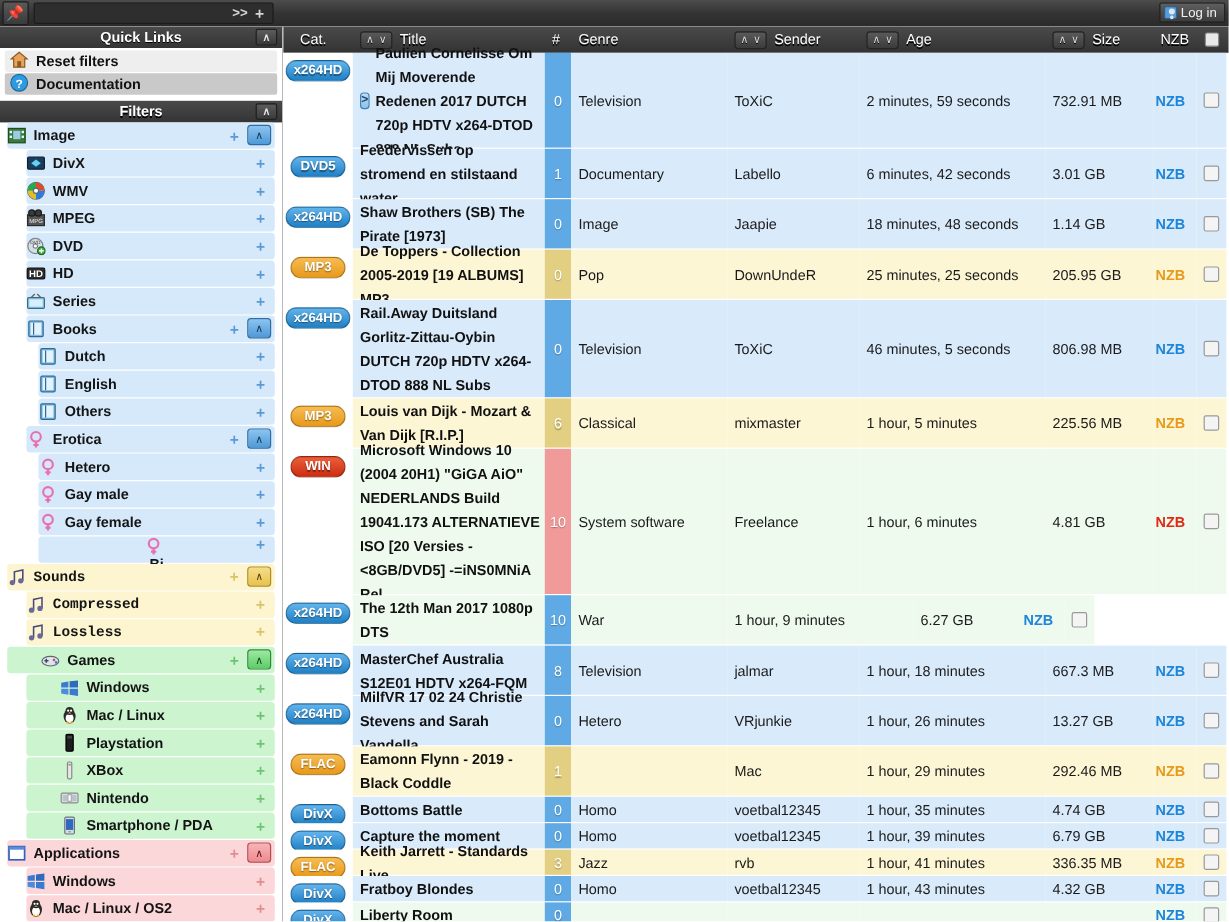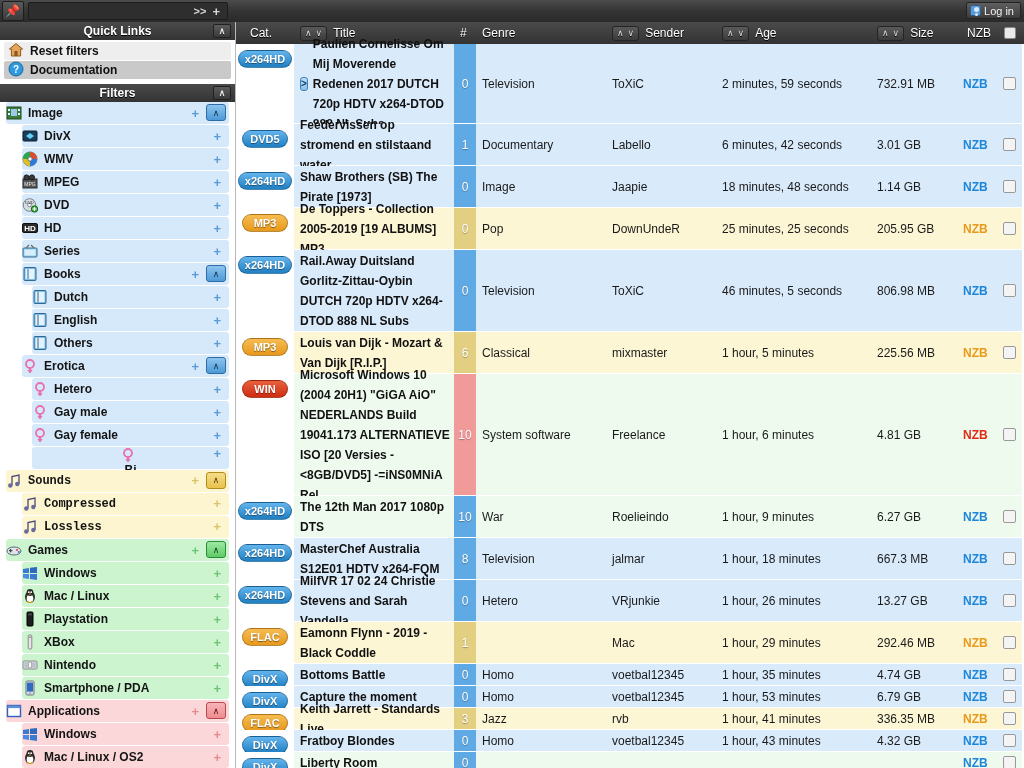--- a/index.html
+++ b/index.html
@@ -154,21 +154,21 @@
     display: flex; align-items: center; justify-content: center;
     font-size: 9px;
   }
   
   .t-blue   { background: #d6e9fb; }
   .t-blue .fplus { color: #5b9bd5; }
   .t-blue .fcollapse { background: linear-gradient(to bottom,#8cc4ef,#4e9ad8); border: 1px solid #2f6ca3; color: #10334f; }
   .t-yellow { background: #fdf5cf; font-family: Liberation Mono, monospace; }
   .t-yellow .fplus { color: #d8c46a; }
   .t-yellow .fcollapse { background: linear-gradient(to bottom,#f6dd8b,#e8c24c); border: 1px solid #b08c1d; color: #4a3a05; }
-  .t-green  { background: #ccf5cf; }
+  .t-green  { background: #ccf5cf; padding-left: 28px; }
   .t-green .fplus { color: #6ec473; }
   .t-green .fcollapse { background: linear-gradient(to bottom,#9ce9a2,#5fcc68); border: 1px solid #2f8a37; color: #10431a; }
   .t-pink   { background: #fcd7d9; }
   .t-pink .fplus { color: #e08c90; }
   .t-pink .fcollapse { background: linear-gradient(to bottom,#f7b4b7,#ef8b90); border: 1px solid #b44a4f; color: #5a1113; }
 
   
   #results { flex: 1; overflow: hidden; background: #fff; }
   .thead {
     height: 22px;
@@ -867,23 +867,20 @@
           </div>
           <div class="c-title title-cell rb-green">
             <span>The 12th Man 2017 1080p DTS</span>
           </div>
           <div class="c-num num-cell n-blue">
             <span>10</span>
           </div>
           <div class="c-genre genre-cell rb-green">
             <span>War</span>
           </div>
-          <div class="c-sender sender-cell rb-green">
-            <span>Roelieindo</span>
-          </div>
           <div class="c-age age-cell rb-green">
             <span>1 hour, 9 minutes</span>
           </div>
           <div class="c-size size-cell rb-green">
             <span>6.27 GB</span>
           </div>
           <div class="c-nzb nzb-cell rb-green nzb-blue">
             <span>NZB</span>
           </div>
           <div class="c-chk chk-cell rb-green">
@@ -1016,21 +1013,21 @@
           <div class="c-num num-cell n-blue">
             <span>0</span>
           </div>
           <div class="c-genre genre-cell rb-blue">
             <span>Homo</span>
           </div>
           <div class="c-sender sender-cell rb-blue">
             <span>voetbal12345</span>
           </div>
           <div class="c-age age-cell rb-blue">
-            <span>1 hour, 53 minutes</span>
+            <span>1 hour, 39 minutes</span>
           </div>
           <div class="c-size size-cell rb-blue">
             <span>6.79 GB</span>
           </div>
           <div class="c-nzb nzb-cell rb-blue nzb-blue">
             <span>NZB</span>
           </div>
           <div class="c-chk chk-cell rb-blue">
             <span class="chk"></span>
           </div>

